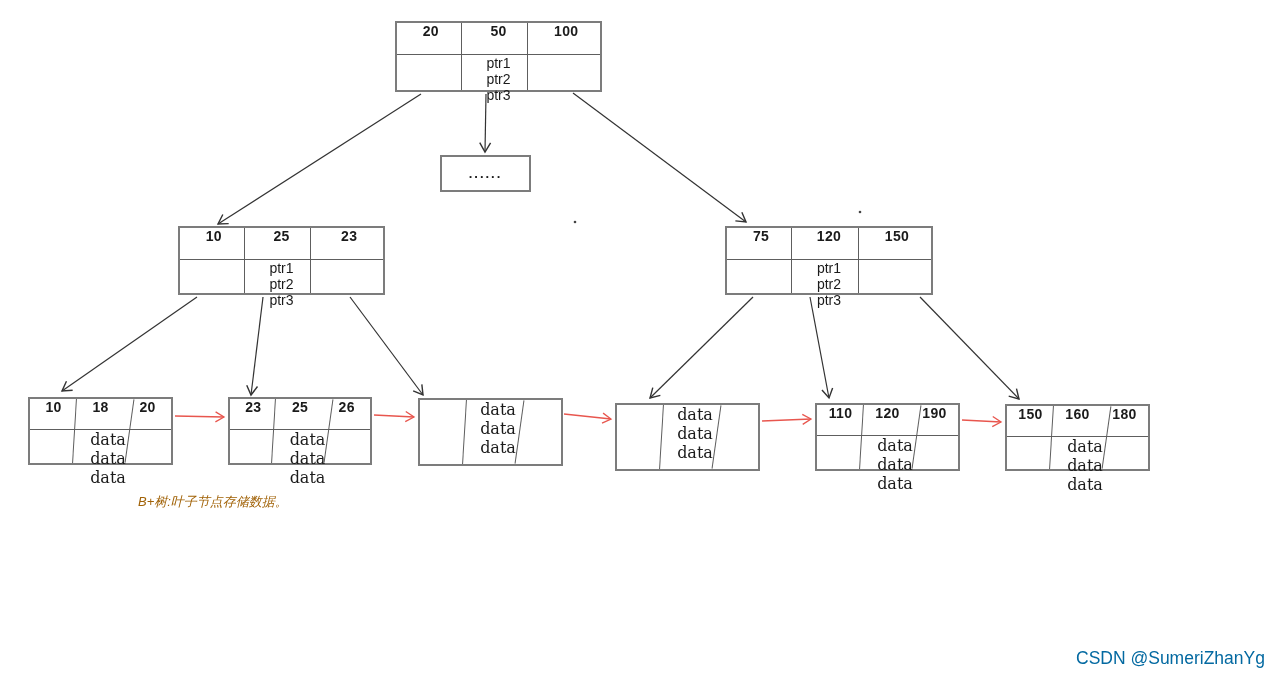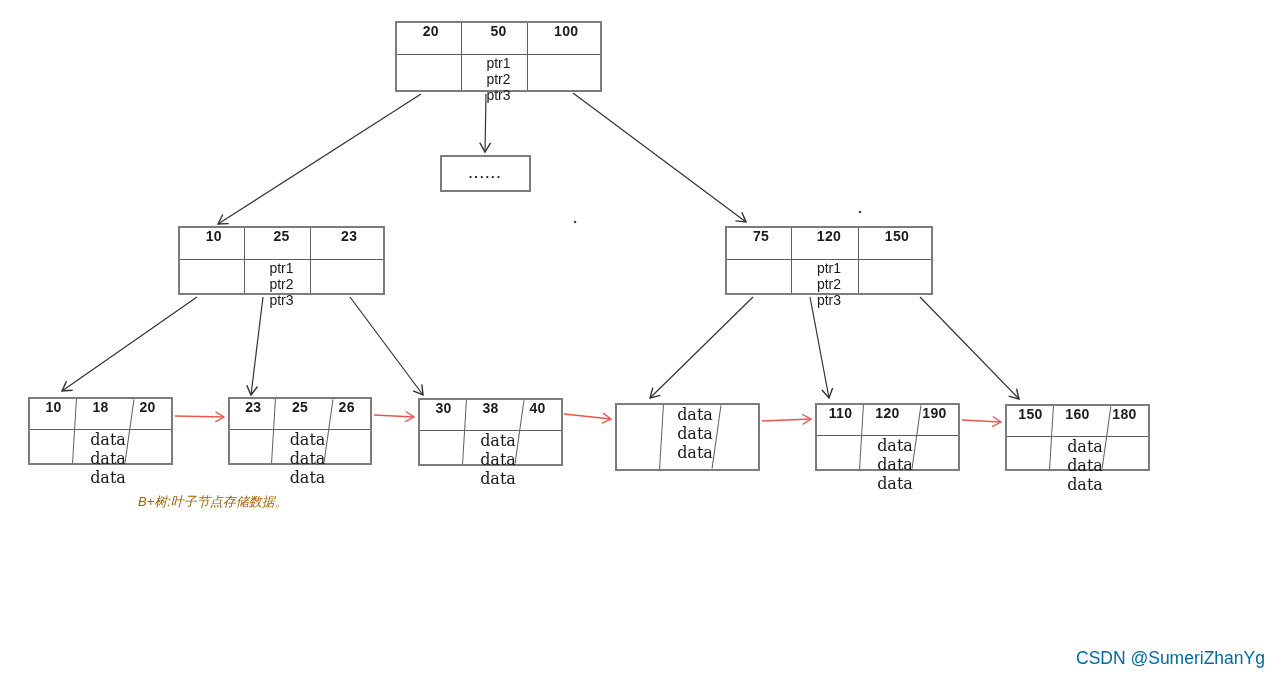--- a/index.html
+++ b/index.html
@@ -214,31 +214,20 @@
         </div>
       <div class="cell">
           <span class="dataval">data</span>
         </div>
     </div>
     <i class="vd a"></i>
     <i class="vd b"></i>
   </div>
 
   <div class="node leaf" style="left:418px;top:398px;width:145px;height:68px">
-    <div class="row keys">
-      <div class="cell">
-          <span class="key">30</span>
-        </div>
-      <div class="cell">
-          <span class="key">38</span>
-        </div>
-      <div class="cell">
-          <span class="key">40</span>
-        </div>
-    </div>
     <div class="row vals">
       <div class="cell">
           <span class="dataval">data</span>
         </div>
       <div class="cell">
           <span class="dataval">data</span>
         </div>
       <div class="cell">
           <span class="dataval">data</span>
         </div>

